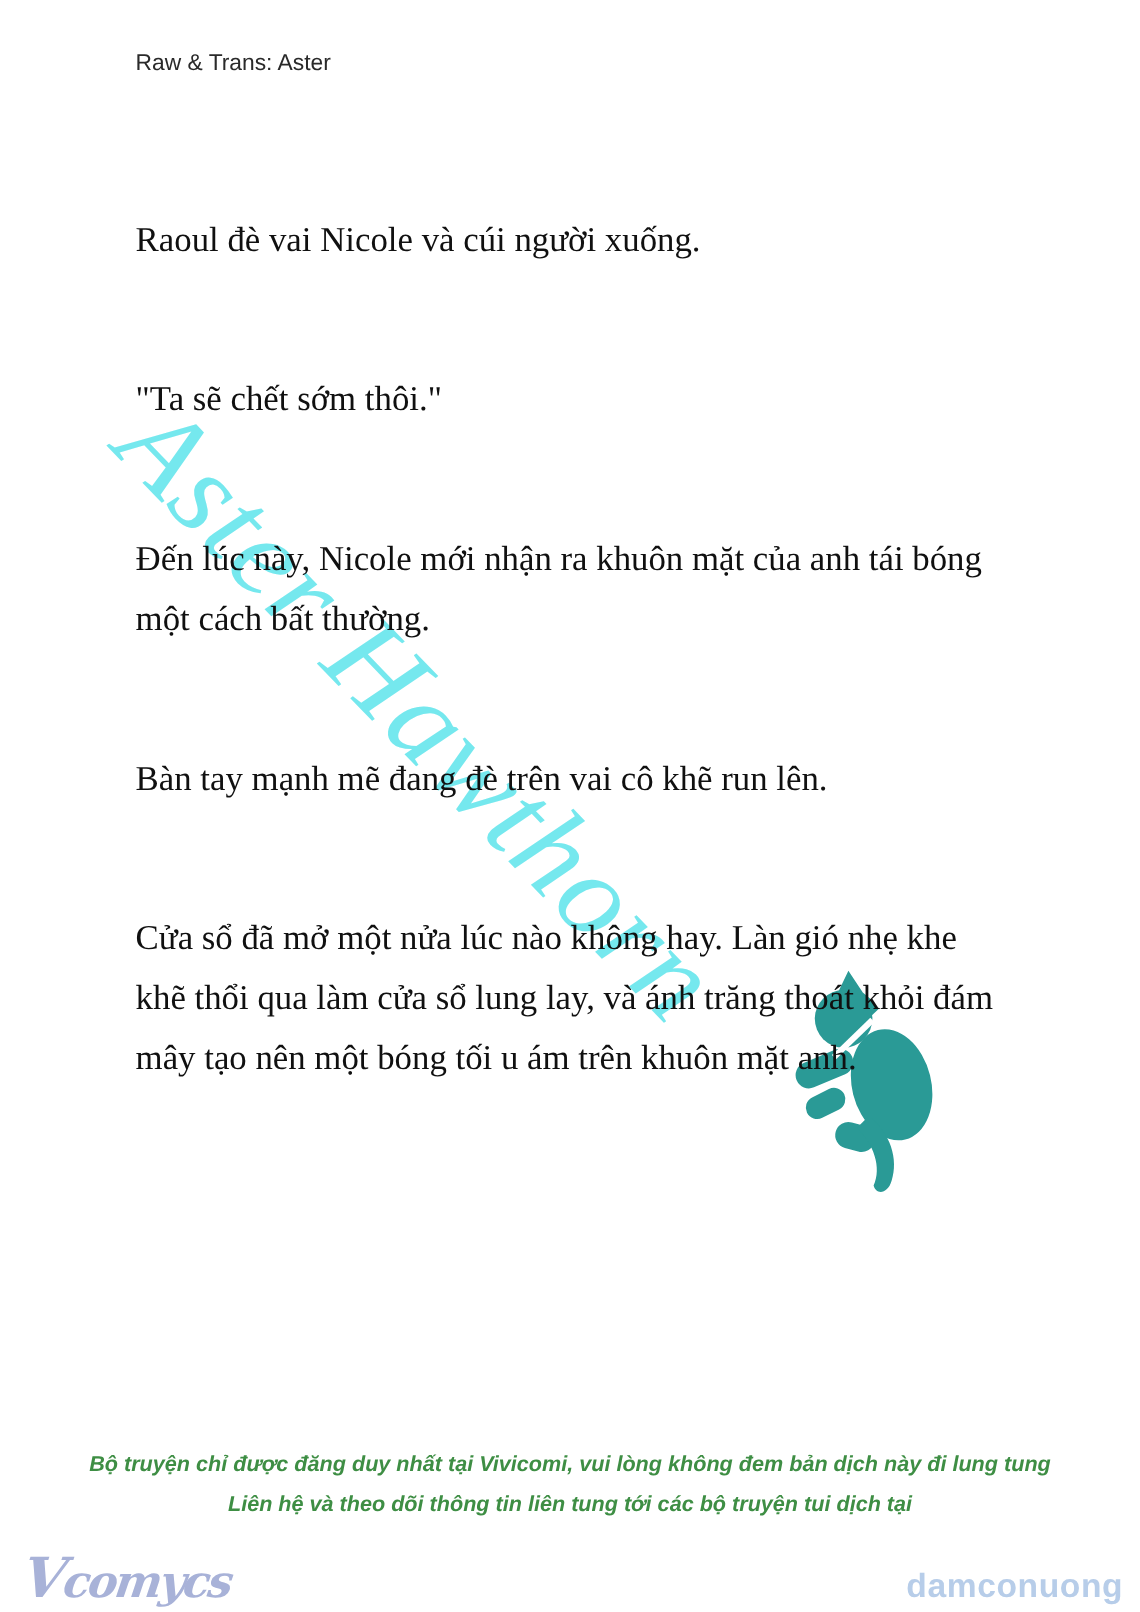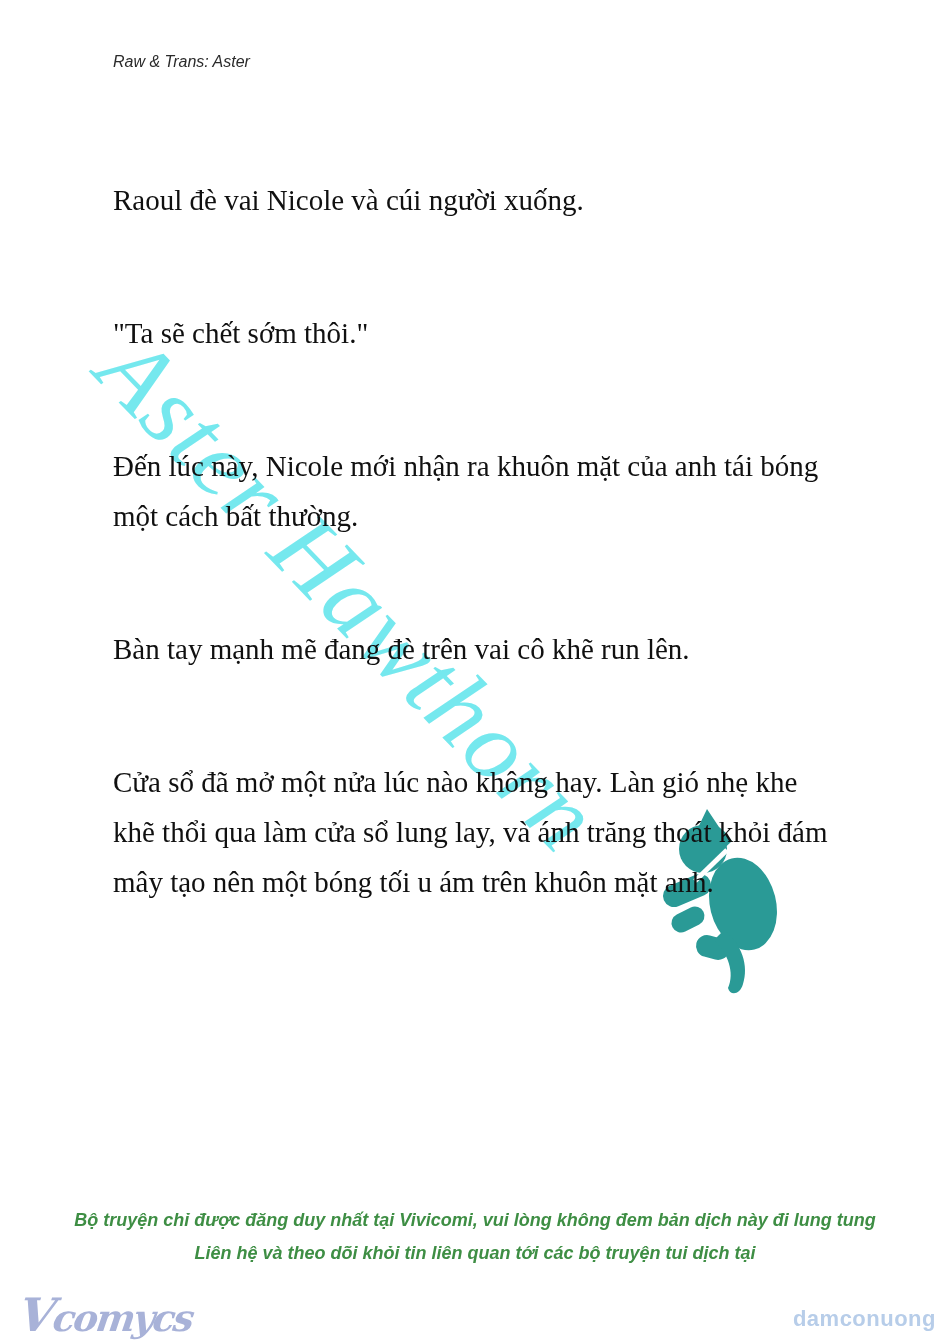--- a/index.html
+++ b/index.html
@@ -5,24 +5,23 @@
   html, body { margin:0; padding:0; }
   body {
     width:950px; height:1343px;
     position:relative;
     background:#ffffff;
     overflow:hidden;
     font-family:"Liberation Sans", sans-serif;
   }
 
   .page-header {
-    position:absolute; top:53px; left:113px;
-    font-size:16px; color:#2a2a2a;
+    position:absolute; top:42px; left:113px;
+    font-size:19px; color:#2a2a2a;
     z-index:3;
-    font-style:italic;
   }
 
   .watermark {
     position:absolute; top:312px; left:158px;
     transform:rotate(46deg); transform-origin:0 0;
     font-family:"Liberation Serif", serif;
     font-style:italic;
     font-size:100px;
     color:#75e8ee;
     white-space:nowrap;
@@ -60,21 +59,21 @@
     font-style:italic; font-weight:bold;
     font-size:37px; letter-spacing:-2px;
     color:#a8b2d8;
     transform:skewX(-8deg);
     z-index:3;
   }
   .logo-vcomycs::first-letter { font-size:46px; }
 
   .logo-damconuong {
     position:absolute; right:14px; top:1306px;
-    font-size:22px; font-weight:bold; letter-spacing:0.5px;
+    font-size:28px; font-weight:bold; letter-spacing:0.5px;
     color:#b7cde9;
     text-shadow:0 0 2px #ffffff, 0 0 3px #ffffff, 0 1px 2px #ffffff;
     z-index:3;
   }
 </style>
 </head>
 <body>
 
 <div class="page-header">Raw &amp; Trans: Aster</div>
 
@@ -106,18 +105,18 @@
 <div class="content">
   <p>Raoul đè vai Nicole và cúi người xuống.</p>
   <p>"Ta sẽ chết sớm thôi."</p>
   <p>Đến lúc này, Nicole mới nhận ra khuôn mặt của anh tái bóng một cách bất thường.</p>
   <p>Bàn tay mạnh mẽ đang đè trên vai cô khẽ run lên.</p>
   <p>Cửa sổ đã mở một nửa lúc nào không hay. Làn gió nhẹ khe khẽ thổi qua làm cửa sổ lung lay, và ánh trăng thoát khỏi đám mây tạo nên một bóng tối u ám trên khuôn mặt anh.</p>
 </div>
 
 <div class="page-footer">
   <div>Bộ truyện chỉ được đăng duy nhất tại Vivicomi, vui lòng không đem bản dịch này đi lung tung</div>
-  <div>Liên hệ và theo dõi khỏi tin liên quan tới các bộ truyện tui dịch tại</div>
+  <div>Liên hệ và theo dõi thông tin liên tung tới các bộ truyện tui dịch tại</div>
 </div>
 
 <div class="logo-vcomycs">Vcomycs</div>
 
 <div class="logo-damconuong">damconuong</div>
 
 </body></html>

